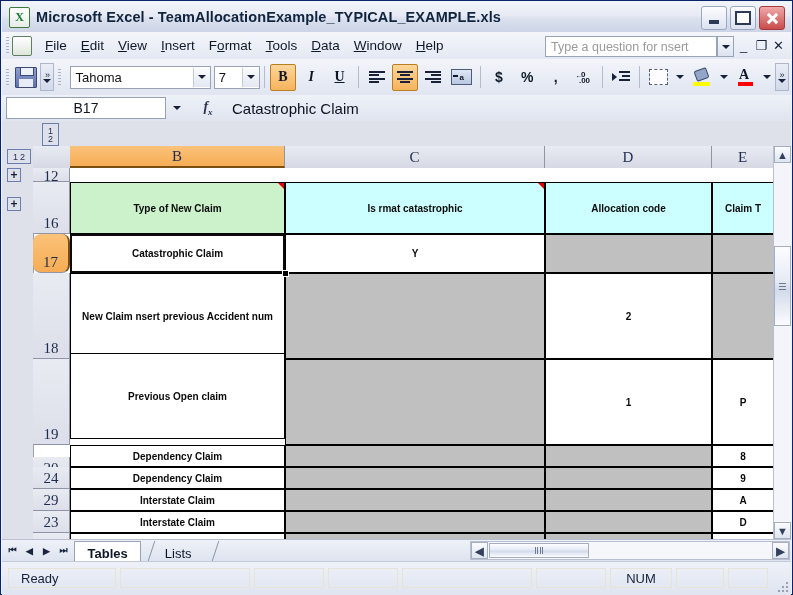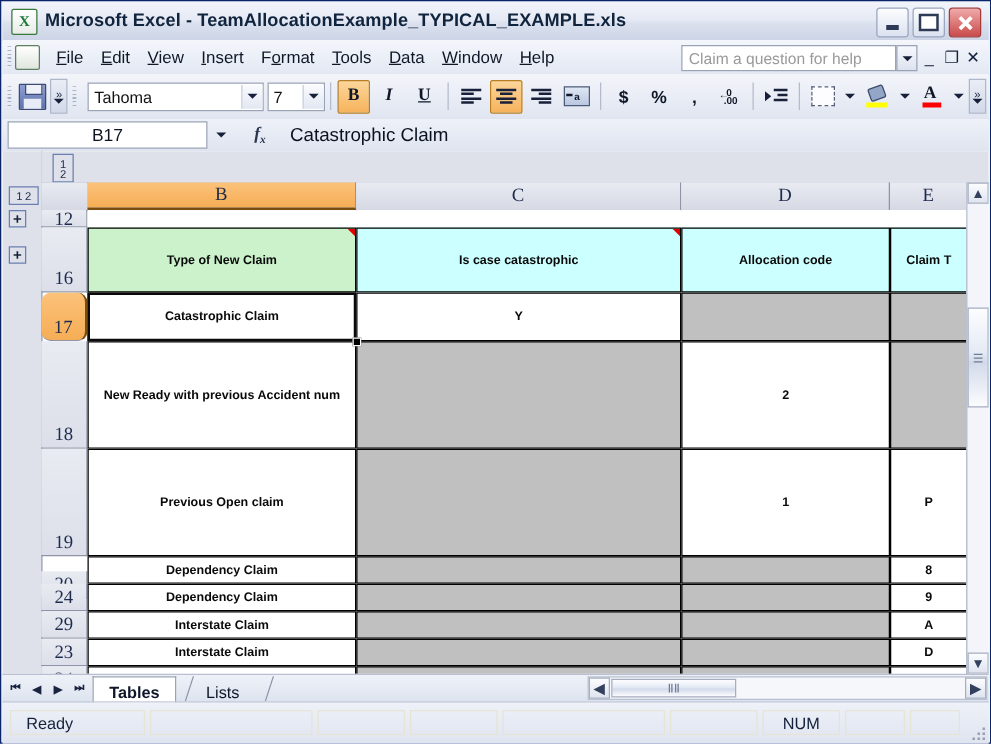--- a/index.html
+++ b/index.html
@@ -375,21 +375,21 @@
         <div class="mi"><u>V</u>iew</div>
         <div class="mi"><u>I</u>nsert</div>
         <div class="mi">F<u>o</u>rmat</div>
         <div class="mi"><u>T</u>ools</div>
         <div class="mi"><u>D</u>ata</div>
         <div class="mi"><u>W</u>indow</div>
         <div class="mi"><u>H</u>elp</div>
       </div>
 
     <div class="helpbox">
-      <span>Claim a question for help</span>
+      <span>Type a question for nsert</span>
     </div>
     <div class="helpcar">
       <span class="tri-d"></span>
     </div>
     <div class="dbtn" style="right:40px;">_</div>
     <div class="dbtn" style="right:22px;">❐</div>
     <div class="dbtn" style="right:5px;">✕</div>
   </div>
 
   <div class="fmtbar">
@@ -579,21 +579,21 @@
           <span></span>
         </div>
         <div class="cell" style="left: 710px; top: 47px; width: 62px; height: 14px; background: rgb(255, 255, 255); border-top: 1px solid transparent; border-right: 1px solid transparent; border-bottom: none; border-left: 1px solid transparent; border-image: initial;">
           <span></span>
         </div>
         <div class="cell" style="left: 68px; top: 61px; width: 215px; height: 52px; background: rgb(204, 242, 204); border: 1px solid rgb(0, 0, 0);">
           <span>Type of New Claim</span>
           <span class="cmt"></span>
         </div>
         <div class="cell" style="left: 283px; top: 61px; width: 260px; height: 52px; background: rgb(204, 255, 255); border: 1px solid rgb(0, 0, 0);">
-          <span>Is case catastrophic</span>
+          <span>Is rmat catastrophic</span>
           <span class="cmt"></span>
         </div>
         <div class="cell" style="left: 543px; top: 61px; width: 167px; height: 52px; background: rgb(204, 255, 255); border: 1px solid rgb(0, 0, 0);">
           <span>Allocation code</span>
         </div>
         <div class="cell" style="left: 710px; top: 61px; width: 62px; height: 52px; background: rgb(204, 255, 255); border: 1px solid rgb(0, 0, 0);">
           <span>Claim T</span>
         </div>
         <div class="cell" style="left: 68px; top: 113px; width: 215px; height: 39px; background: rgb(255, 255, 255); border: 1px solid rgb(0, 0, 0);">
           <span>Catastrophic Claim</span>
@@ -601,32 +601,32 @@
         <div class="cell" style="left: 283px; top: 113px; width: 260px; height: 39px; background: rgb(255, 255, 255); border: 1px solid rgb(0, 0, 0);">
           <span>Y</span>
         </div>
         <div class="cell" style="left: 543px; top: 113px; width: 167px; height: 39px; background: rgb(192, 192, 192); border: 1px solid rgb(0, 0, 0);">
           <span></span>
         </div>
         <div class="cell" style="left: 710px; top: 113px; width: 62px; height: 39px; background: rgb(192, 192, 192); border: 1px solid rgb(0, 0, 0);">
           <span></span>
         </div>
         <div class="cell" style="left: 68px; top: 152px; width: 215px; height: 86px; background: rgb(255, 255, 255); border: 1px solid rgb(0, 0, 0);">
-          <span>New Ready with previous Accident num</span>
+          <span>New Claim nsert previous Accident num</span>
         </div>
         <div class="cell" style="left: 283px; top: 152px; width: 260px; height: 86px; background: rgb(192, 192, 192); border: 1px solid rgb(0, 0, 0);">
           <span></span>
         </div>
         <div class="cell" style="left: 543px; top: 152px; width: 167px; height: 86px; background: rgb(255, 255, 255); border: 1px solid rgb(0, 0, 0);">
           <span>2</span>
         </div>
         <div class="cell" style="left: 710px; top: 152px; width: 62px; height: 86px; background: rgb(192, 192, 192); border: 1px solid rgb(0, 0, 0);">
           <span></span>
         </div>
-        <div class="cell" style="left: 68px; top: 238px; width: 215px; height: 86px; background: rgb(255, 255, 255); border: 1px solid rgb(0, 0, 0);">
+        <div class="cell" style="left: 68px; top: 232px; width: 215px; height: 86px; background: rgb(255, 255, 255); border: 1px solid rgb(0, 0, 0);">
           <span>Previous Open claim</span>
         </div>
         <div class="cell" style="left: 283px; top: 238px; width: 260px; height: 86px; background: rgb(192, 192, 192); border: 1px solid rgb(0, 0, 0);">
           <span></span>
         </div>
         <div class="cell" style="left: 543px; top: 238px; width: 167px; height: 86px; background: rgb(255, 255, 255); border: 1px solid rgb(0, 0, 0);">
           <span>1</span>
         </div>
         <div class="cell" style="left: 710px; top: 238px; width: 62px; height: 86px; background: rgb(255, 255, 255); border: 1px solid rgb(0, 0, 0);">
           <span>P</span>

